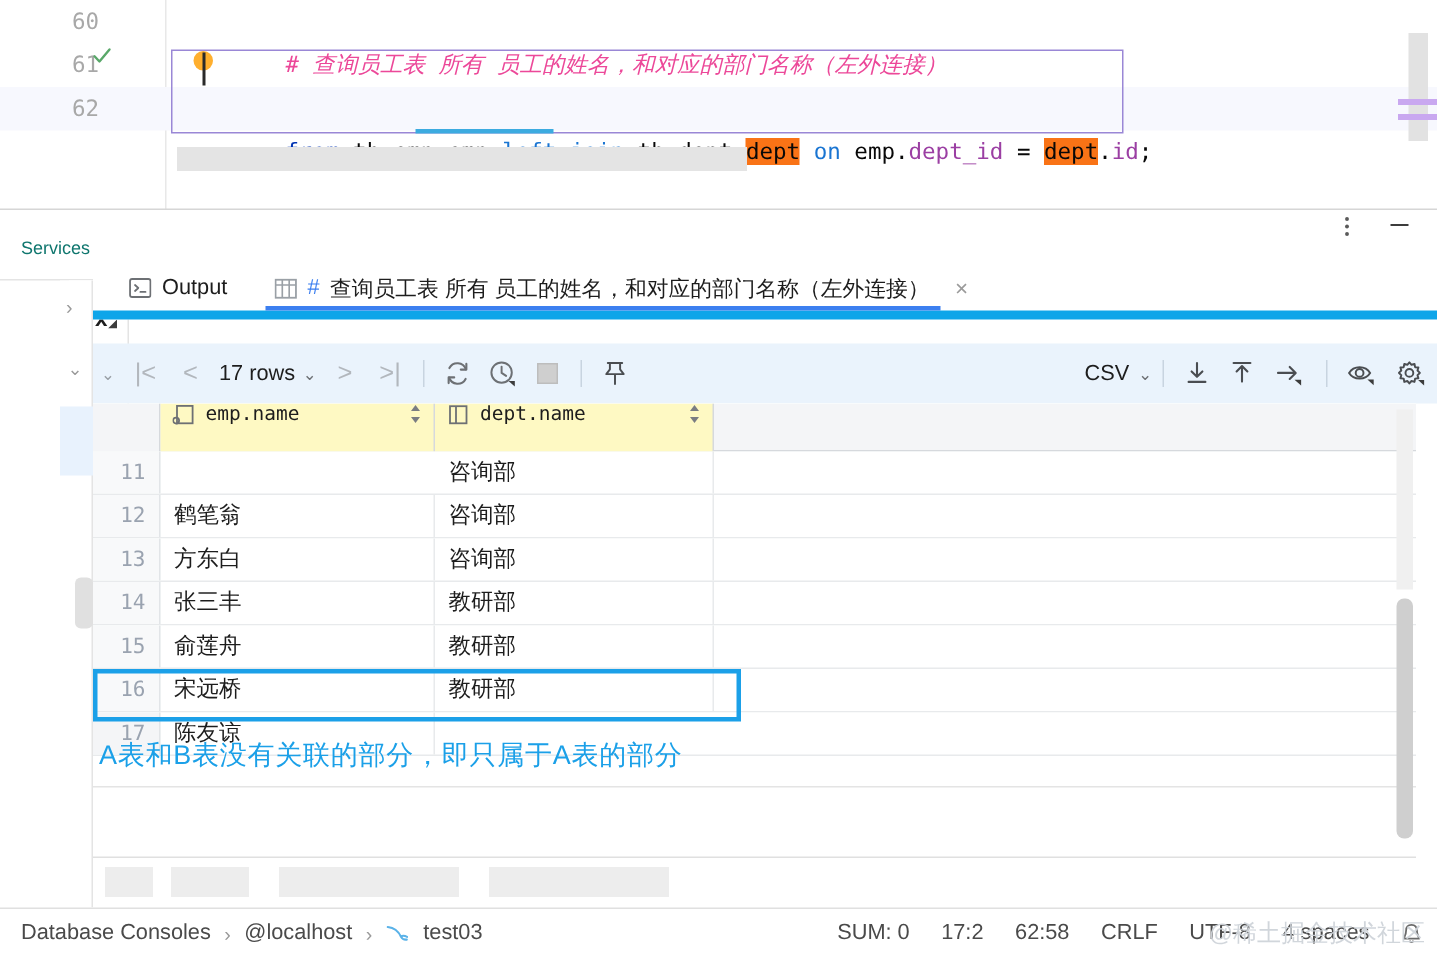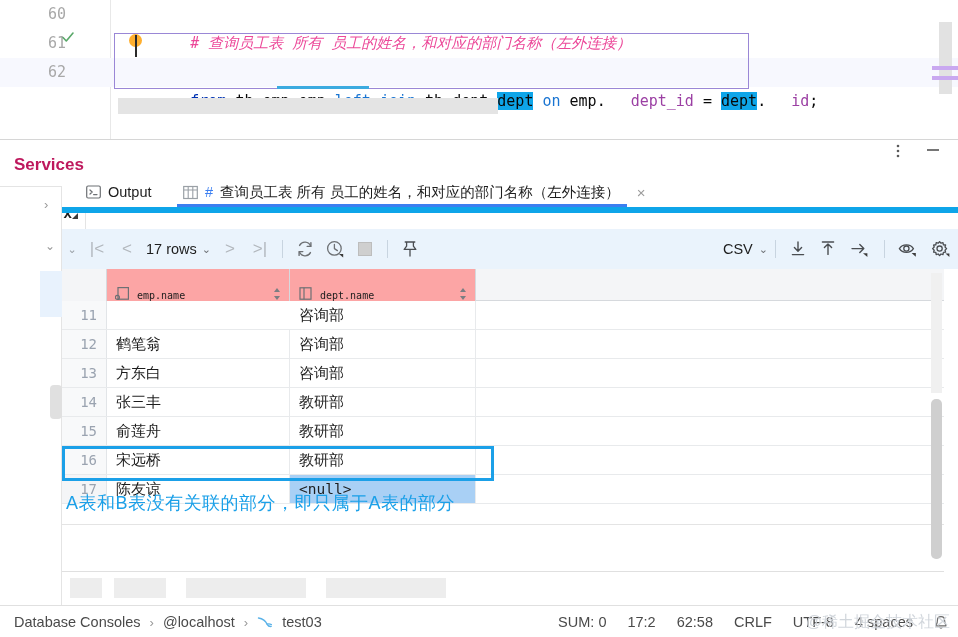--- a/index.html
+++ b/index.html
@@ -37,24 +37,24 @@
     background:#e8e8e8;
   }
   .code {
     position:absolute; left:118px; top:0; height:29px; line-height:29px;
     font-family:"DejaVu Sans Mono", monospace; font-size:15px;
     white-space: pre; color:#080808;
   }
   .tok-comment { color:#ec4899; font-style: italic; }
   .tok-kw { color:#0033b3; }
   .tok-kw2 { color:#1a75d2; }
-  .tok-col { color:#9b3fa3;margin-left:25px; }
+  .tok-col { color:#9b3fa3; }
   .tok-ident { color:#080808; }
   .tok-op { color:#080808; }
-  .hl { background:#0ea5e9; }
+  .hl { background:#f97316; }
 
   .sel-box {
     position:absolute; left:114px; top:33px; width:635px; height:56px;
     border:1px solid #9a87d6; pointer-events:none;
   }
   .caret-dot {
     position:absolute; left:129px; top:34px; width:13px; height:13px;
     border-radius:50%; background:#ffaf2e;
   }
   .caret-line {
@@ -84,21 +84,21 @@
   .services {
     position:absolute; left:0; top:143px; width:958px; height:462px;
     background:#ffffff;
   }
   .svc-title-bar {
     position:relative; height:44px; width:958px; background:#fff;
     border-bottom:1px solid #e4e4e4;
   }
   .svc-title {
     position:absolute; left:14px; top:0; height:44px; line-height:44px;
-    font-size:17px; color:#be185d;font-weight:bold;
+    font-size:12px; color:#0f766e;
   }
   .svc-more {
     position:absolute; right:46px; top:0; height:44px; line-height:44px;
     width:16px; text-align:center; color:#5a5a5a; font-size:15px; letter-spacing:0;
   }
   .svc-min {
     position:absolute; right:12px; top:0; height:44px; line-height:44px;
     width:20px; text-align:center; color:#3c3c3c; font-size:17px;
   }
 
@@ -177,23 +177,23 @@
   .grid-head {
     position:relative; height:32px; background:#f4f5f7;
     border-bottom:1px solid #d6d9dd;
   }
   .gh-rownum {
     position:absolute; left:0; top:0; width:45px; height:32px;
     border-right:1px solid #d6d9dd; background:#f4f5f7;
   }
   .gh-cell {
     position:absolute; top:0; height:32px;
-    border-right:1px solid #d6d9dd; background:#fca5a5;
-    display:flex; align-items:flex-end; padding:0 8px; gap:7px;
-    font-family:"DejaVu Sans Mono", monospace; font-size:10px; color:#1d1d1d;
+    border-right:1px solid #d6d9dd; background:#fef9c3;
+    display:flex; align-items:flex-start; padding:0 8px; gap:7px;
+    font-family:"DejaVu Sans Mono", monospace; font-size:13px; color:#1d1d1d;
   }
   .gh-sort { margin-left:auto; color:#7a7d82; font-size:11px; line-height:1; }
   .grid-row {
     position:relative; height:29px; border-bottom:1px solid #e8eaec;
     background:#ffffff;
   }
   .gr-num {
     position:absolute; left:0; top:0; width:45px; height:28px; line-height:28px;
     text-align:right; padding-right:9px;
     font-family:"DejaVu Sans Mono", monospace; font-size:14px; color:#9aa3b0;
@@ -529,21 +529,20 @@
         <div class="gr-cell" style="left:228px; width:186px;">教研部</div>
       </div>
       <div class="grid-row">
         <div class="gr-num">16</div>
         <div class="gr-cell" style="left:45px; width:183px;">宋远桥</div>
         <div class="gr-cell" style="left:228px; width:186px;">教研部</div>
       </div>
       <div class="grid-row row-selected">
         <div class="gr-num">17</div>
         <div class="gr-cell" style="left:45px; width:183px;">陈友谅</div>
-        <div class="gr-cell mono cell-selected" style="left:228px; width:186px;">&lt;null&gt;</div>
       </div>
 
       <div class="sel-outline"></div>
       <div class="annotation">A表和B表没有关联的部分，即只属于A表的部分</div>
       <div class="grid-vsep"></div>
 
       <div class="grid-bot-row">
         <div class="ghost-cell" style="left:8px; width:32px;"></div>
         <div class="ghost-cell" style="left:52px; width:52px;"></div>
         <div class="ghost-cell" style="left:124px; width:120px;"></div>

